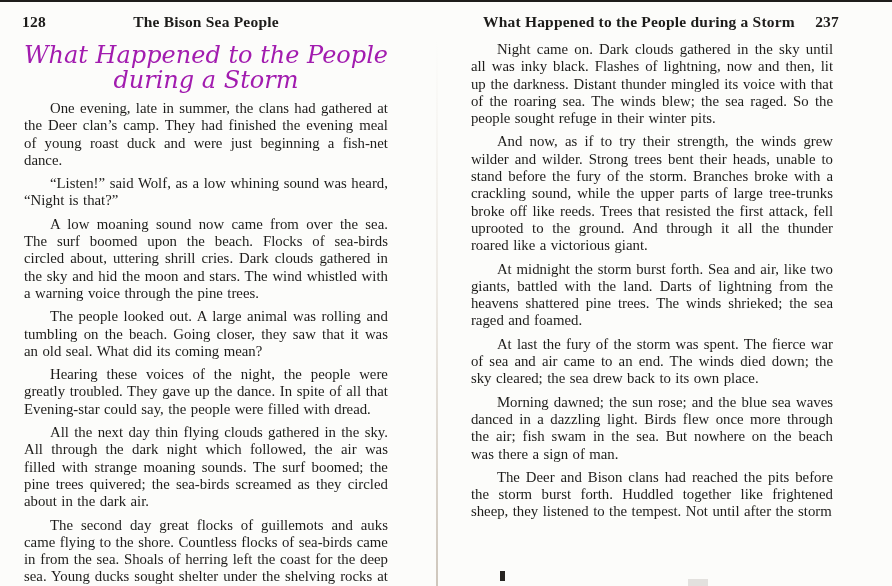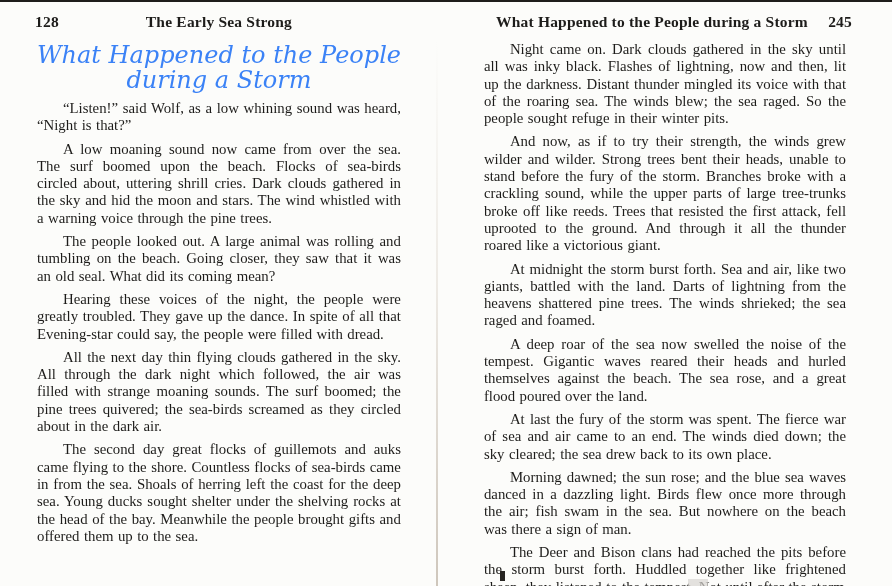--- a/index.html
+++ b/index.html
@@ -18,21 +18,21 @@
   
   .top-rule {
     position: absolute;
     top: 0; left: 0;
     width: 100%;
     height: 2px;
     background: #1f1d1b;
   }
   .spread {
     position: absolute;
-    top: 2px; left: 17px;
+    top: 2px; left: 4px;
     width: 849px;
     height: 584px;
     display: flex;
     gap: 21px;
   }
   .page {
     box-sizing: border-box;
     height: 100%;
   }
   .page-left {
@@ -68,21 +68,21 @@
     margin-right: 26px;
   }
   .chapter-title {
     margin-top: 9px;
     margin-bottom: 7px;
     text-align: center;
     font-style: italic;
     font-weight: 400;
     font-size: 24px;
     line-height: 25px;
-    color: #3b82f6;
+    color: #a21caf;
     font-family: "DejaVu Serif", "Liberation Serif", serif;
   }
   .body-text p {
     margin: 6px;
     font-size: 14.8px;
     line-height: 17.3px;
     text-align: justify;
     text-indent: 26px;
     word-spacing: 0.05em;
     hyphens: auto;
@@ -117,46 +117,46 @@
 </head>
 <body>
 
 <div class="top-rule"></div>
 
 <div class="spread">
 
   <div class="page page-left">
     <div class="page-head">
       <span class="pageno-left">128</span>
-      <span class="head-text">The Early Sea Strong</span>
+      <span class="head-text">The Bison Sea People</span>
     </div>
     <div class="chapter-title">
       <div>What Happened to the People</div>
       <div>during a Storm</div>
     </div>
     <div class="body-text">
+      <p>One evening, late in summer, the clans had gathered at the Deer clan’s camp.  They had finished the evening meal of young roast duck and were just beginning a fish-net dance.</p>
       <p>“Listen!” said Wolf, as a low whining sound was heard, “Night is that?”</p>
       <p>A low moaning sound now came from over the sea.  The surf boomed upon the beach.  Flocks of sea-birds circled about, uttering shrill cries.  Dark clouds gathered in the sky and hid the moon and stars.  The wind whistled with a warning voice through the pine trees.</p>
       <p>The people looked out.  A large animal was rolling and tumbling on the beach.  Going closer, they saw that it was an old seal.  What did its coming mean?</p>
       <p>Hearing these voices of the night, the people were greatly troubled.  They gave up the dance.  In spite of all that Evening-star could say, the people were filled with dread.</p>
       <p>All the next day thin flying clouds gathered in the sky. All through the dark night which followed, the air was filled with strange moaning sounds.  The surf boomed; the pine trees quivered; the sea-birds screamed as they circled about in the dark air.</p>
       <p>The second day great flocks of guillemots and auks came flying to the shore.  Countless flocks of sea-birds came in from the sea.  Shoals of herring left the coast for the deep sea.  Young ducks sought shelter under the shelving rocks at the head of the bay.  Meanwhile the people brought gifts and offered them up to the sea.</p>
     </div>
   </div>
 
   <div class="page page-right">
     <div class="page-head">
       <span class="head-text">What Happened to the People during a Storm</span>
-      <span class="pageno-right">245</span>
+      <span class="pageno-right">237</span>
     </div>
     <div class="body-text">
       <p>Night came on.  Dark clouds gathered in the sky until all was inky black.  Flashes of lightning, now and then, lit up the darkness.  Distant thunder mingled its voice with that of the roaring sea.  The winds blew; the sea raged. So the people sought refuge in their winter pits.</p>
       <p>And now, as if to try their strength, the winds grew wilder and wilder.  Strong trees bent their heads, unable to stand before the fury of the storm.  Branches broke with a crackling sound, while the upper parts of large tree-trunks broke off like reeds.  Trees that resisted the first attack, fell uprooted to the ground.  And through it all the thunder roared like a victorious giant.</p>
       <p>At midnight the storm burst forth.  Sea and air, like two giants, battled with the land.  Darts of lightning from the heavens shattered pine trees.  The winds shrieked; the sea raged and foamed.</p>
-      <p>A deep roar of the sea now swelled the noise of the tempest.  Gigantic waves reared their heads and hurled themselves against the beach.  The sea rose, and a great flood poured over the land.</p>
       <p>At last the fury of the storm was spent.  The fierce war of sea and air came to an end.  The winds died down; the sky cleared; the sea drew back to its own place.</p>
       <p>Morning dawned; the sun rose; and the blue sea waves danced in a dazzling light.  Birds flew once more through the air; fish swam in the sea.  But nowhere on the beach was there a sign of man.</p>
       <p>The Deer and Bison clans had reached the pits before the storm burst forth.  Huddled together like frightened sheep, they listened to the tempest.  Not until after the storm</p>
     </div>
   </div>
 
 </div>
 
 <div class="gutter-line"></div>
 <div class="signature-mark"></div>

